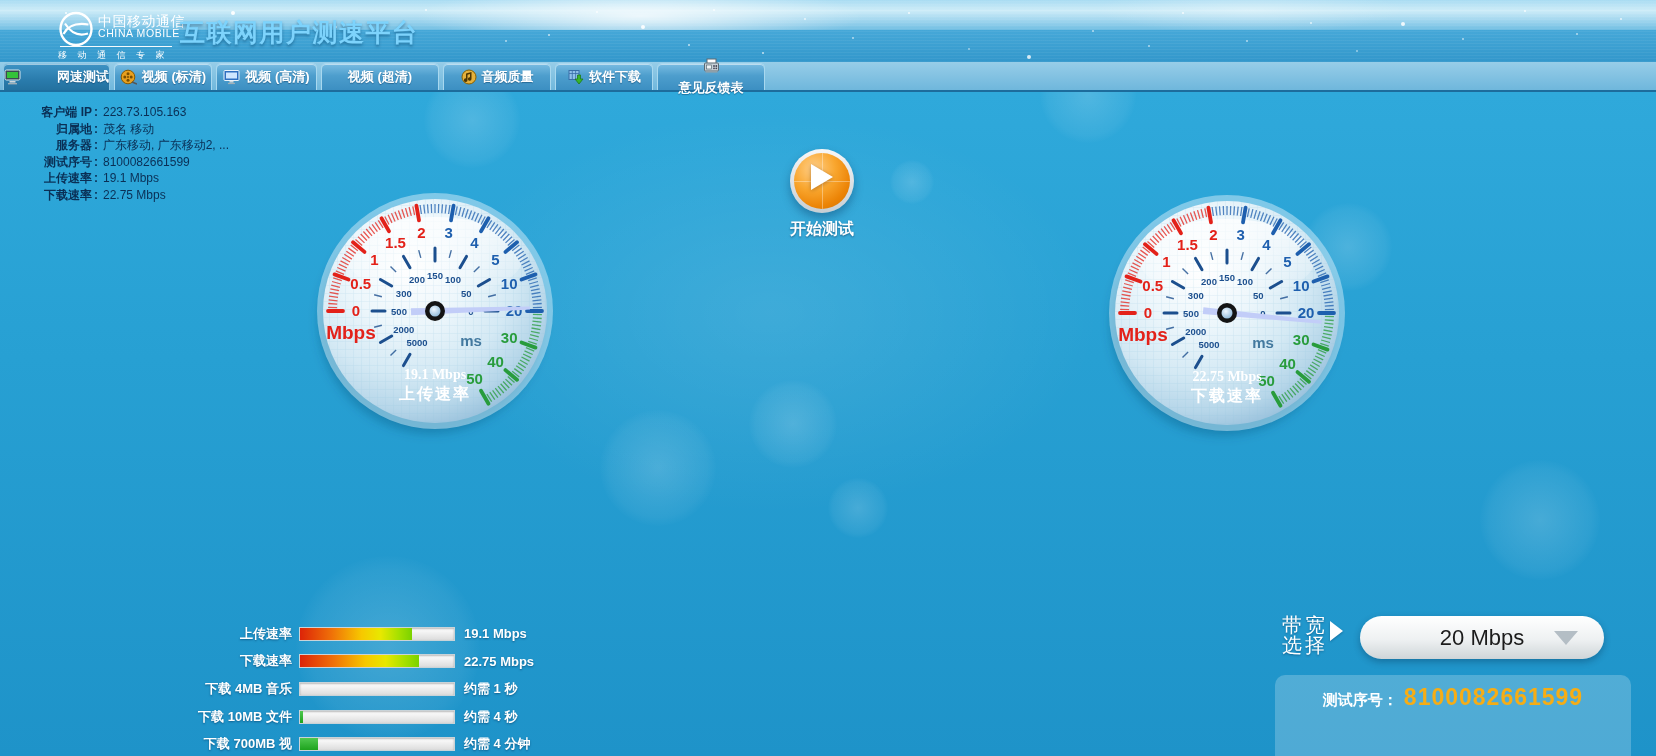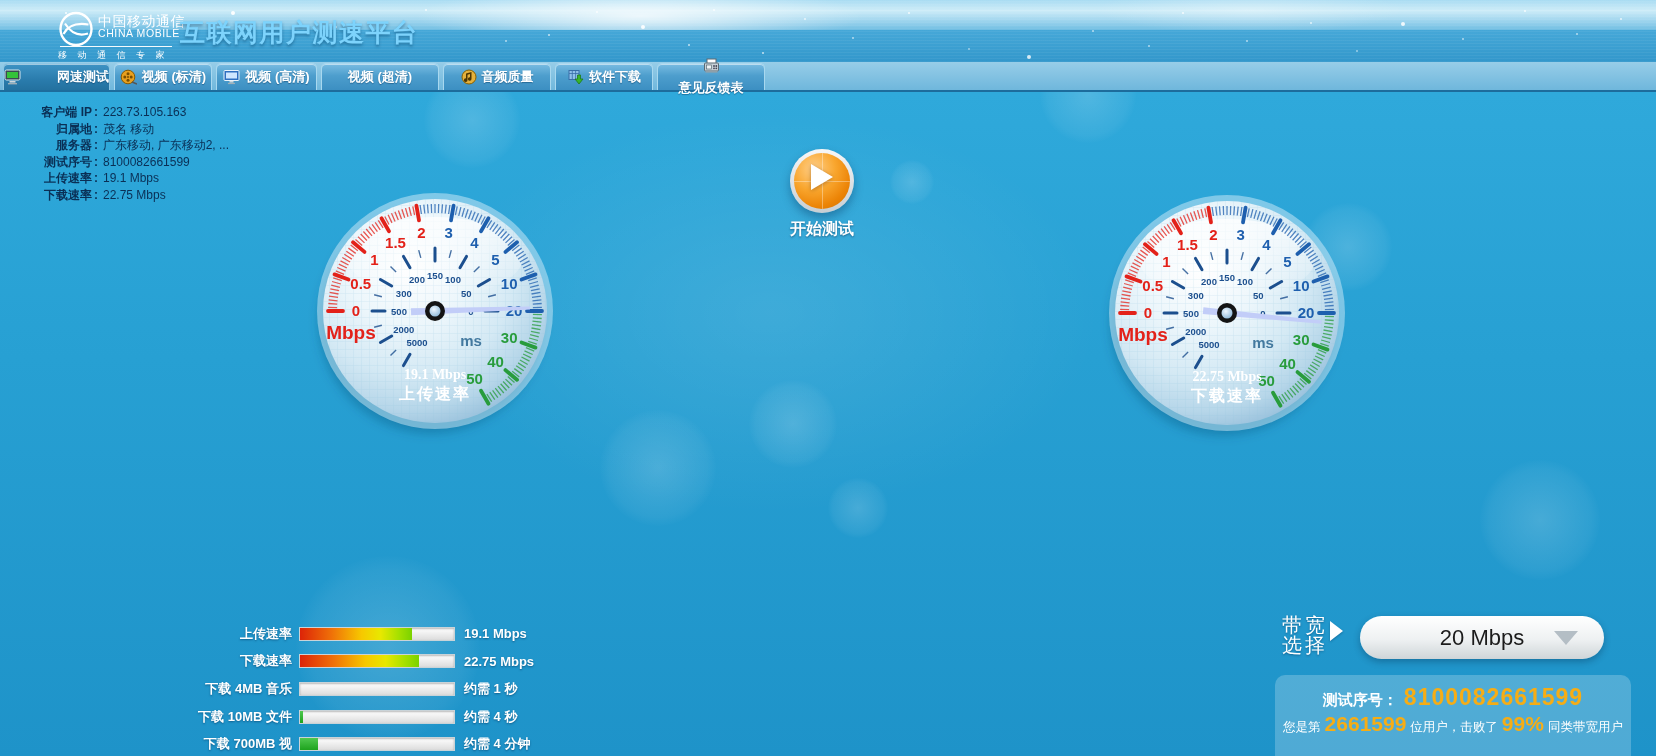--- a/index.html
+++ b/index.html
@@ -729,22 +729,15 @@
     <div class="bw-select">
       <span>20 Mbps</span>
       <div class="bw-chevron"></div>
     </div>
 
     <div class="result-panel">
       <div class="rp-line1">
         <span class="rp-label">测试序号：</span>
         <span class="rp-serial">8100082661599</span>
       </div>
-      <div class="rp-line2">
-        <span>您是第</span>
-        <span class="big">2661599</span>
-        <span>位用户，击败了</span>
-        <span class="big">99%</span>
-        <span>同类带宽用户</span>
-      </div>
     </div>
   </div>
 </div>
 
 </body></html>

